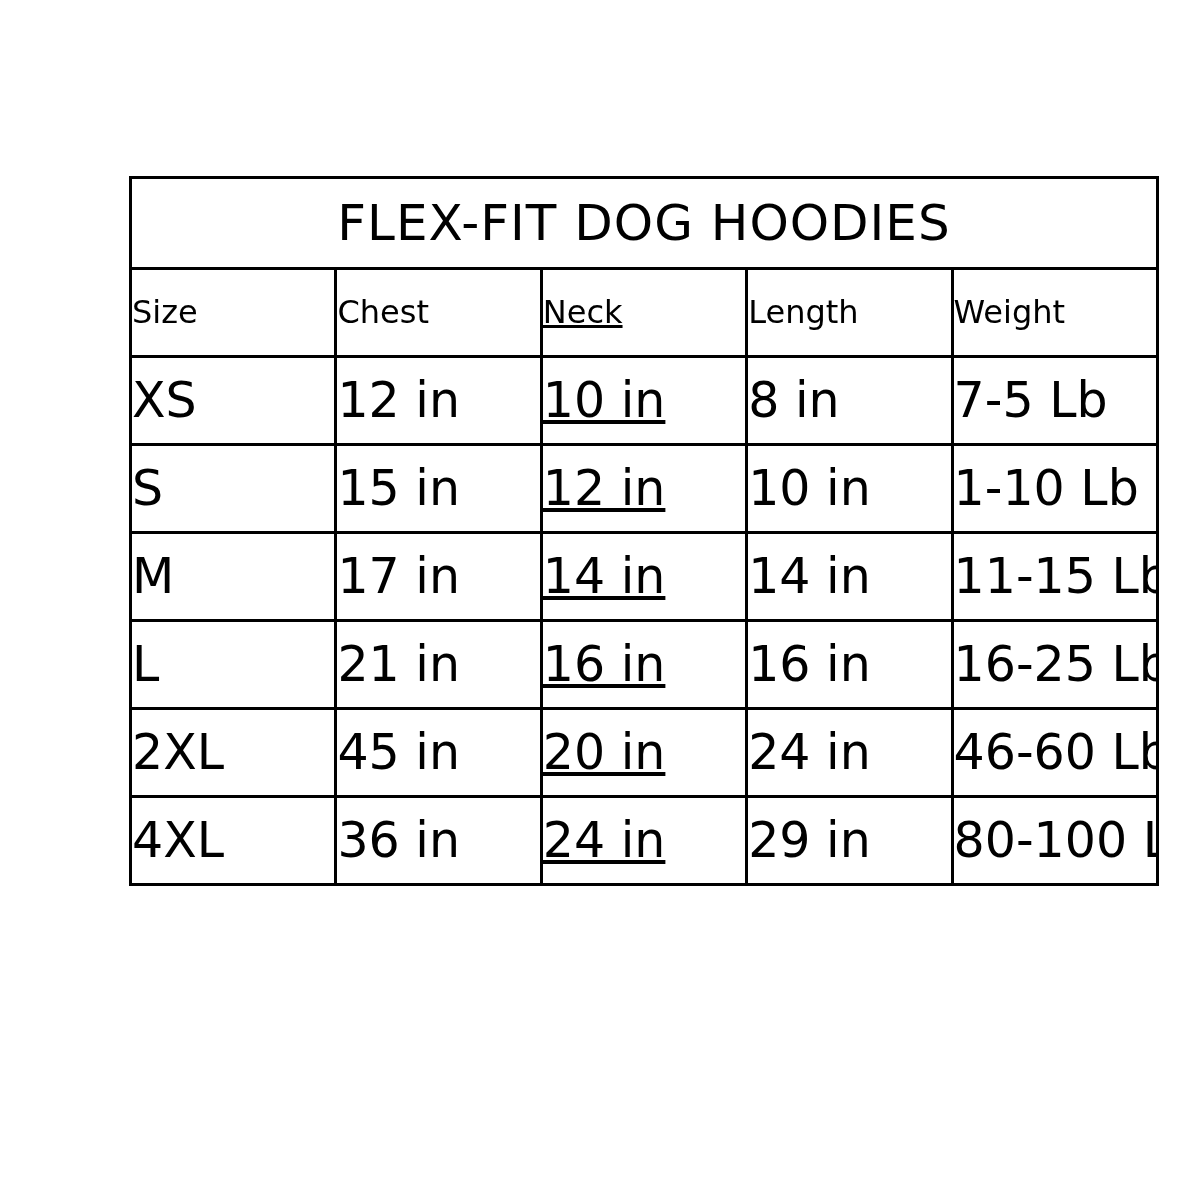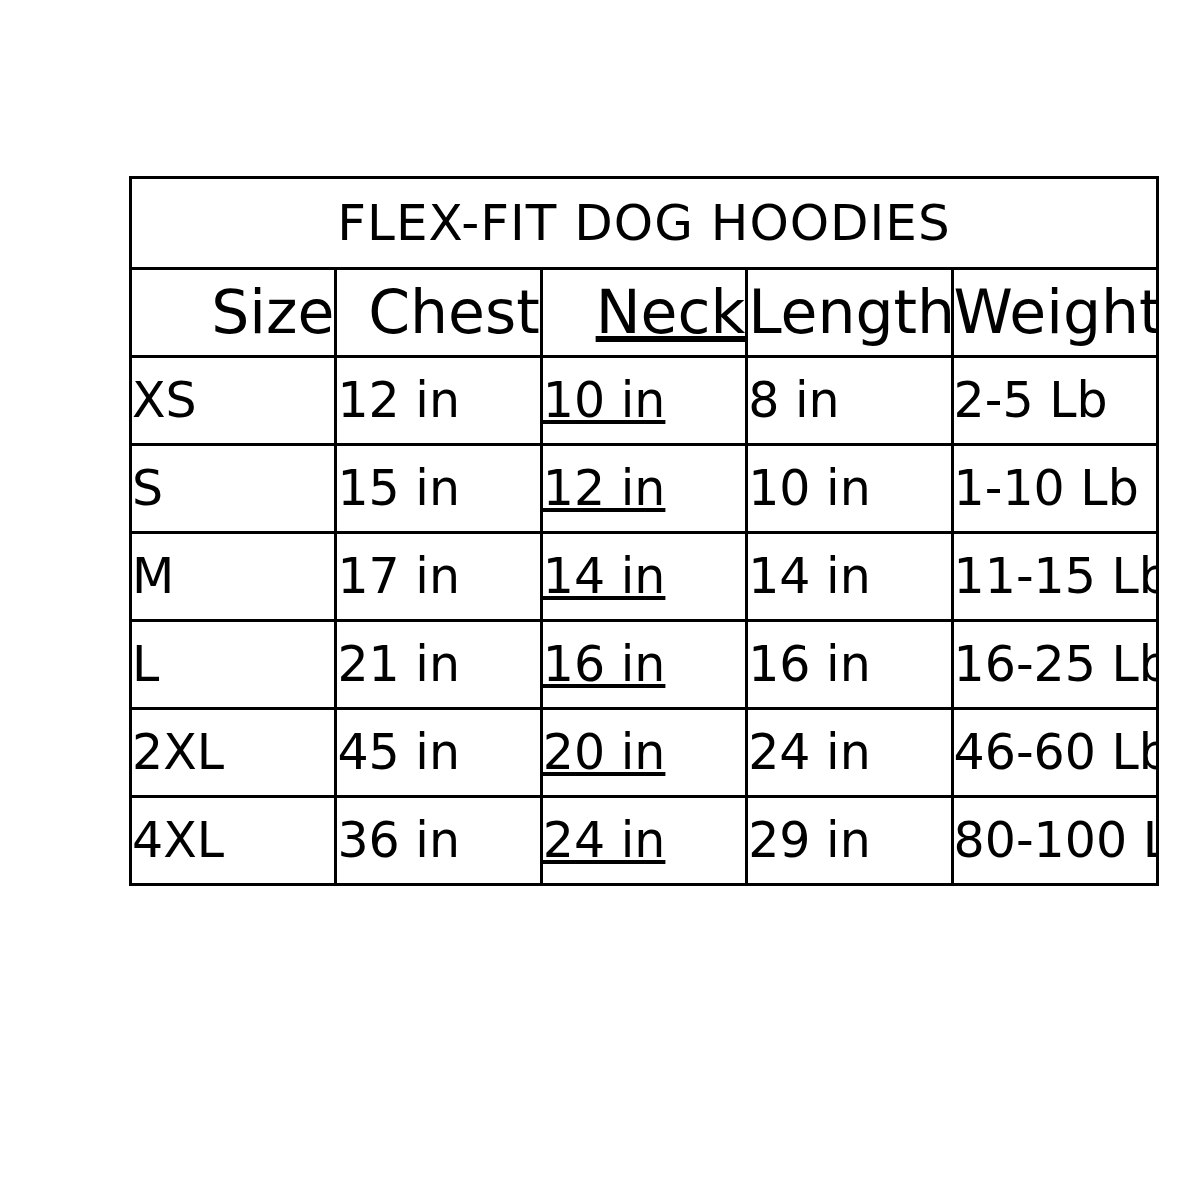--- a/index.html
+++ b/index.html
@@ -56,21 +56,21 @@
     font-size: 49px;
     font-weight: 400;
     height: 85px;
     line-height: 85px;
     padding-left: 12px;
     white-space: nowrap;
     overflow: hidden;
     text-align: left;
   }
 
-  .head-cell { font-size: 60px; text-align: right; }
+  .head-cell { font-size: 32px; }
 </style>
 </head>
 <body>
 
 <div class="page">
   <table class="size-chart">
     <tbody>
       <tr>
         <td class="chart-title" colspan="5">FLEX-FIT DOG HOODIES</td>
       </tr>
@@ -80,21 +80,21 @@
         <th class="head-cell col-neck">Neck</th>
         <th class="head-cell col-length">Length</th>
         <th class="head-cell col-weight">Weight</th>
       </tr>
 
       <tr>
         <td class="body-cell col-size">XS</td>
         <td class="body-cell col-chest">12 in</td>
         <td class="body-cell col-neck">10 in</td>
         <td class="body-cell col-length">8 in</td>
-        <td class="body-cell col-weight">2-5 Lb</td>
+        <td class="body-cell col-weight">7-5 Lb</td>
       </tr>
       <tr>
         <td class="body-cell col-size">S</td>
         <td class="body-cell col-chest">15 in</td>
         <td class="body-cell col-neck">12 in</td>
         <td class="body-cell col-length">10 in</td>
         <td class="body-cell col-weight">1-10 Lb</td>
       </tr>
       <tr>
         <td class="body-cell col-size">M</td>

